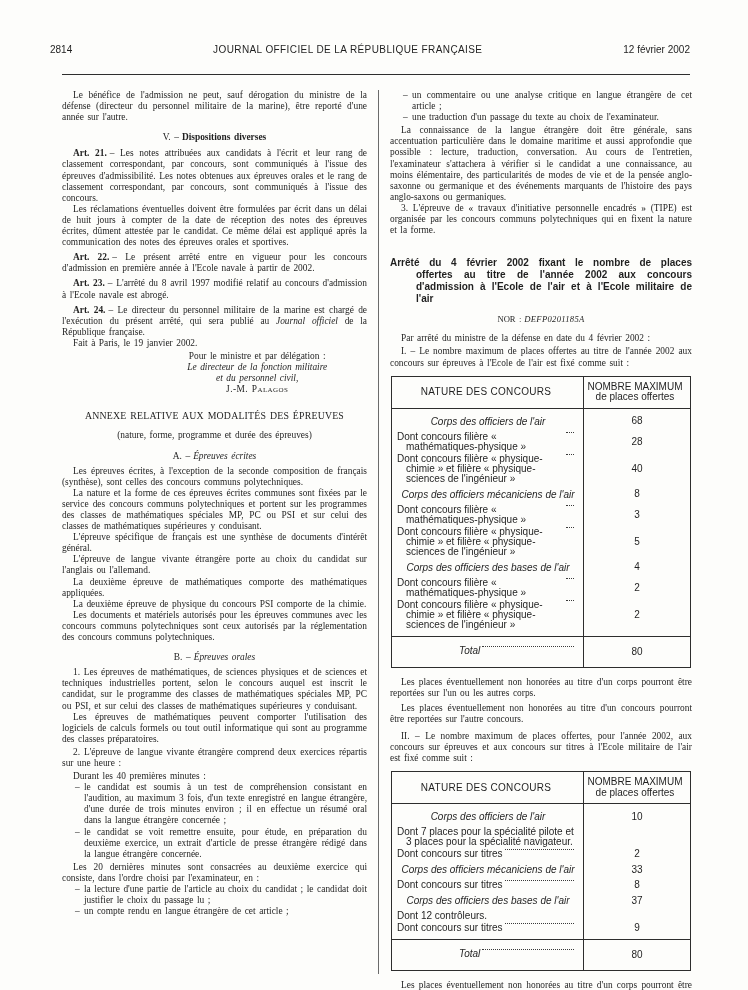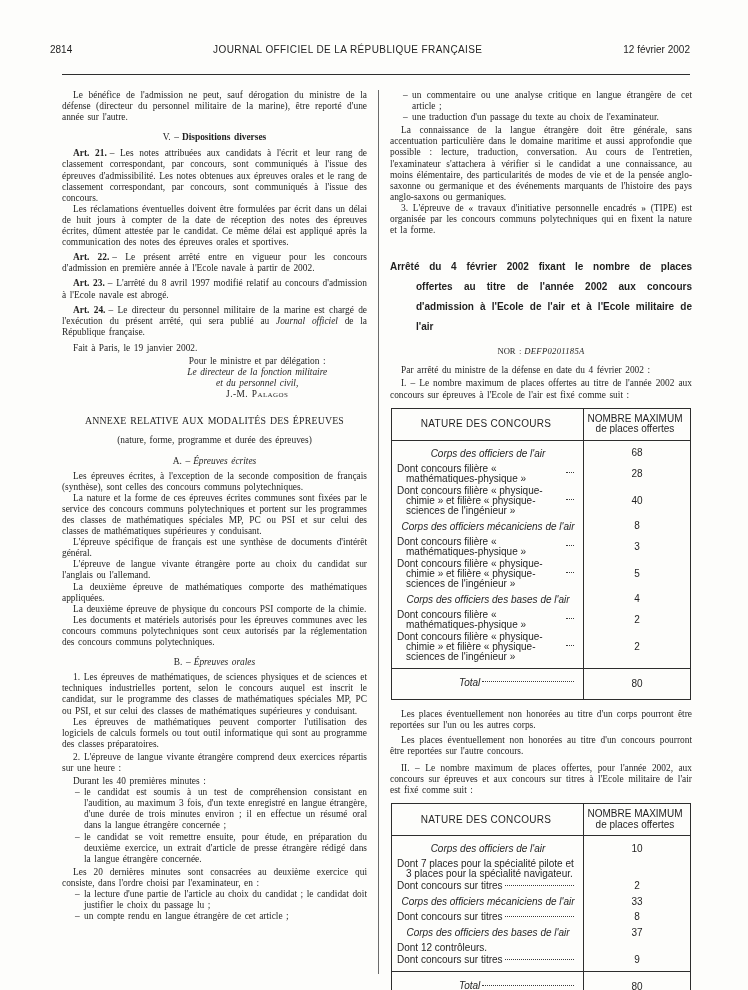--- a/index.html
+++ b/index.html
@@ -21,48 +21,48 @@
   p.art{margin-top:4px;}
   .artlabel{font-weight:bold;margin-right:3px;}
   .center{text-align:center;text-indent:0;}
   .sec-head{margin:9px 0 5px;}
   .sec-head .pref{font-style:normal;}
   .sec-head .ttl{font-weight:bold;margin-left:3px;}
   .sub-head{margin:9px 0 4px;}
   .sub-head .ttl{font-style:italic;margin-left:3px;}
   .annexe{margin-top:15px;font-size:9.8px;letter-spacing:.2px;}
   .annexe-sub{margin-top:9px;margin-bottom:2px;}
-  .fait{margin-top:5px;text-align:left;}
+  .fait{text-align:left;}
   .sig{width:72%;margin-left:28%;text-align:center;margin-top:2px;}
   .sig .it{font-style:italic;}
   .sig .nm{font-variant:small-caps;letter-spacing:.4px;}
   .bullet{display:flex;text-indent:0;}
   .bullet .dash{flex:none;width:9px;margin-left:13px;}
   .bullet .btxt{flex:1;text-align:justify;}
   .ital{font-style:italic;}
   
   .arrete-h{font-family:"Liberation Sans","DejaVu Sans",sans-serif;font-weight:bold;
-            font-size:10px;line-height:20px;text-align:justify;word-spacing:2.5px;
+            font-size:10px;line-height:12px;text-align:justify;word-spacing:2.5px;
             padding-left:26px;text-indent:-26px;margin:21px 0 9px;}
   .nor{text-align:center;text-indent:0;font-size:8.6px;margin-bottom:8px;}
   .nor .norv{font-style:italic;margin-left:3px;letter-spacing:.3px;}
   
   .jtable{position:relative;border:1.4px solid #2d2d2d;margin:7px 1px 9px;
           font-family:"Liberation Sans","DejaVu Sans",sans-serif;font-size:10px;
           line-height:10px;text-align:left;word-spacing:normal;}
   .vline{position:absolute;top:0;bottom:0;right:106px;width:1.2px;background:#2d2d2d;}
   .thead{display:flex;border-bottom:1.2px solid #2d2d2d;}
   .th1{flex:1;display:flex;align-items:center;justify-content:center;
        padding:8px 4px;letter-spacing:.3px;}
   .th2{width:106px;flex:none;text-align:center;padding:5px 2px;line-height:10.5px;}
   .trow{display:flex;}
   .tlabel{flex:1;min-width:0;padding:1px 8px 1px 5px;}
   .tval{width:106px;flex:none;display:flex;align-items:center;justify-content:center;}
   .trow.group .tlabel{text-align:center;font-style:italic;padding:5px 8px 4px;}
-  .trow.sub .tlabel,.trow.total .tlabel,.trow.note .tlabel{display:flex;align-items:center;}
+  .trow.sub .tlabel,.trow.total .tlabel,.trow.note .tlabel{display:flex;align-items:flex-start;}
   .trow .txt{padding-left:9px;text-indent:-9px;}
   .trow.sub .tval{}
   .leader{flex:1 0 8px;border-bottom:1.1px dotted #3a3a3a;margin:0 2px 2px 2px;}
   .trow.total{border-top:1.2px solid #2d2d2d;}
   .trow.total .tlabel{padding:9px 8px 11px 5px;}
   .trow.total .txt{font-style:italic;margin-left:62px;text-indent:0;padding-left:0;}
   .tbody{padding-top:3px;}
   .tbody-pad{padding-bottom:5px;}
   .mt2{margin-top:2px;} .mt4{margin-top:4px;} .mt6{margin-top:6px;}
 </style>

